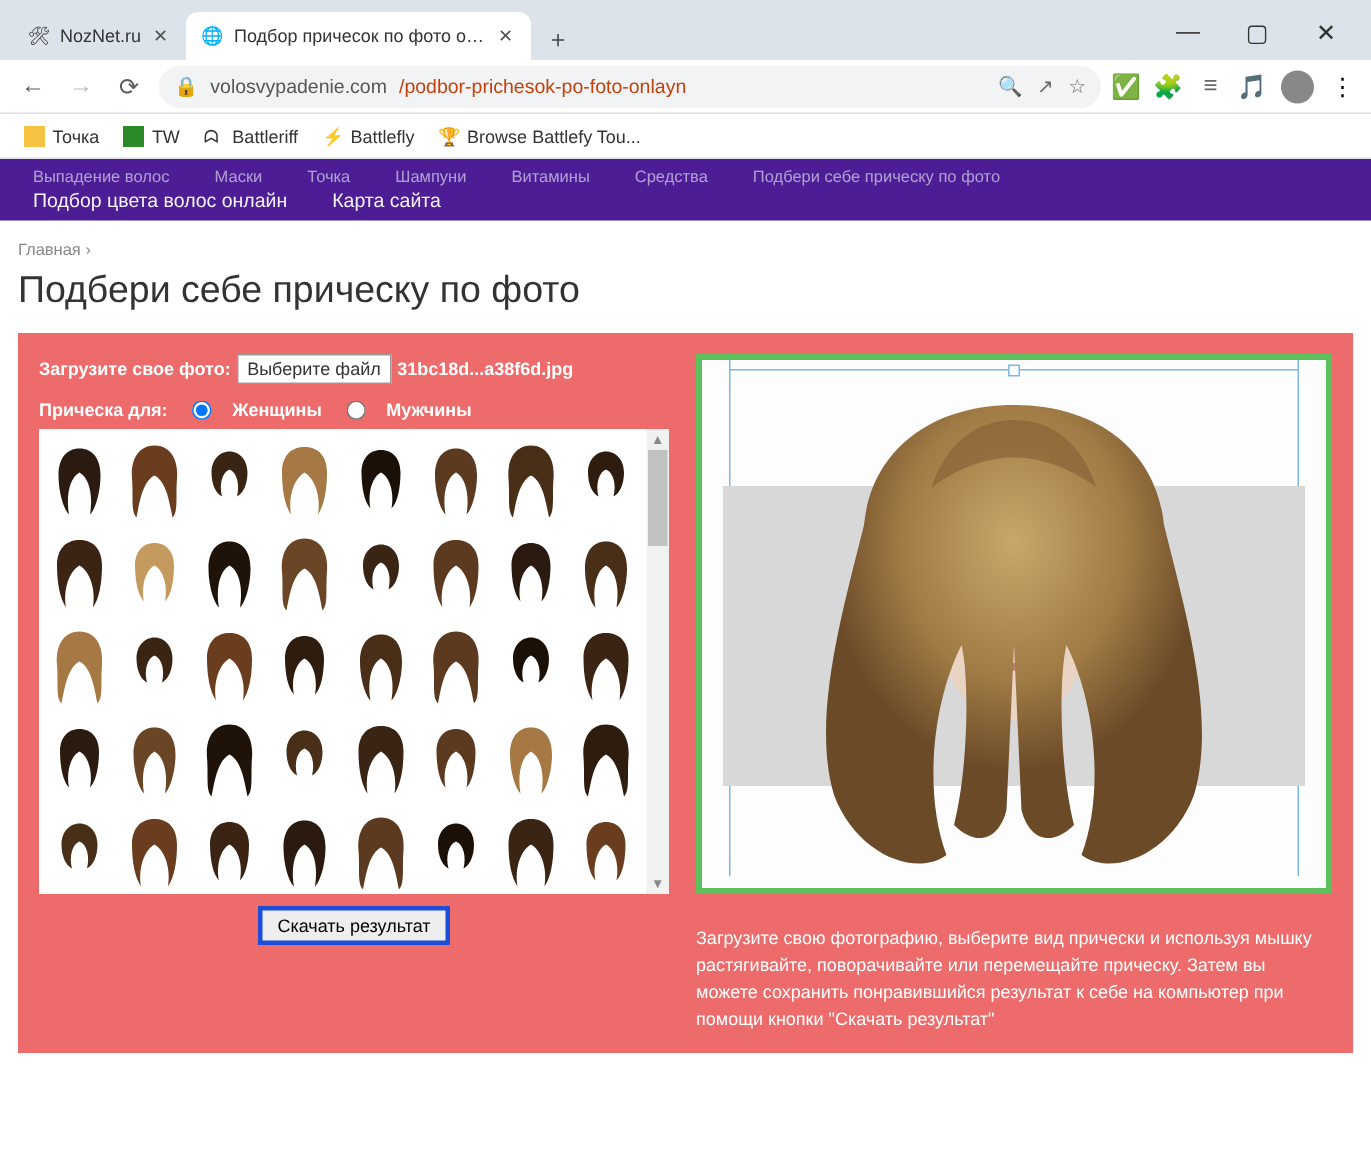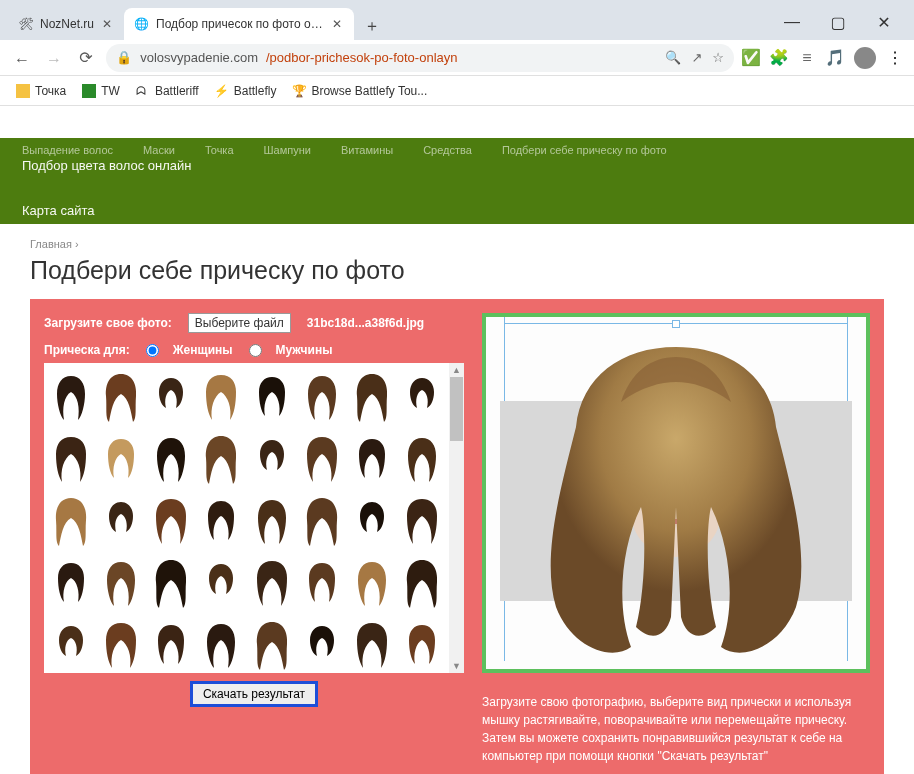--- a/index.html
+++ b/index.html
@@ -26,34 +26,34 @@
 .ext-icons { display: flex; gap: 10px; align-items: center; }
 .ext-icon { width: 18px; height: 18px; display: flex; align-items: center; justify-content: center; }
 .avatar { width: 22px; height: 22px; border-radius: 50%; background: #888; }
 
 
 .bookmarks { background: #fff; height: 30px; display: flex; align-items: center; padding: 0 10px; gap: 4px; border-bottom: 1px solid #e0e0e0; font-size: 12px; }
 .bm { display: flex; align-items: center; gap: 5px; padding: 3px 6px; cursor: pointer; color: #333; }
 .bm-icon { width: 14px; height: 14px; }
 
 
-.sitenav { background: #4d7c0f; color: #fff; padding: 6px 22px; font-size: 13px; margin-top: 32px; }
+.sitenav { background: #4c1d95; color: #fff; padding: 6px 22px; font-size: 13px; }
 .sitenav-row { display: flex; gap: 30px; }
 .sitenav-row span { opacity: 0.95; }
 
 
-.content { padding: 4px 30px 10px; }
+.content { padding: 4px 12px 10px; }
 .breadcrumb { font-size: 11px; color: #888; padding: 10px 0 6px; }
 .page-title { font-size: 25px; font-weight: 400; color: #333; margin-bottom: 14px; }
 
 .redbox { background: #ed6b6b; padding: 14px; display: flex; gap: 18px; }
 .leftcol { flex: 0 0 420px; }
 .rightcol { flex: 1; }
 
-.upload-row { color: #fff; font-size: 12px; font-weight: bold; display: flex; align-items: center; gap: 16px; margin-bottom: 10px; }
+.upload-row { color: #fff; font-size: 12px; font-weight: bold; display: flex; align-items: center; gap: 4px; margin-bottom: 10px; }
 .filebtn { background: #fff; color: #333; font-weight: normal; padding: 2px 6px; border: 1px solid #999; font-size: 12px; }
 
 .gender-row { color: #fff; font-size: 12px; font-weight: bold; margin-bottom: 6px; display: flex; align-items: center; gap: 12px; }
 .gender-row input { margin: 0 2px 0 4px; }
 
 .haircuts { background: #fff; height: 310px; position: relative; display: flex; }
 .haircuts-grid { flex: 1; display: grid; grid-template-columns: repeat(8, 1fr); grid-auto-rows: 62px; gap: 0; padding: 2px; overflow: hidden; }
 .hair { display: flex; align-items: center; justify-content: center; }
 .hair svg { width: 42px; height: 56px; }
 .scrollbar { width: 15px; background: #f1f1f1; position: relative; }
@@ -146,21 +146,21 @@
 <div class="sitenav">
   <div class="sitenav-row" style="font-size:11px;opacity:0.6;">
     <span>Выпадение волос</span>
     <span>Маски</span>
     <span>Точка</span>
     <span>Шампуни</span>
     <span>Витамины</span>
     <span>Средства</span>
     <span>Подбери себе прическу по фото</span>
   </div>
-  <div class="sitenav-row" style="margin-top:2px;flex-direction:column;">
+  <div class="sitenav-row" style="margin-top:2px;">
     <span>Подбор цвета волос онлайн</span>
     <span>Карта сайта</span>
   </div>
 </div>
 
 <div class="content">
   <div class="breadcrumb">Главная  ›</div>
   <h1 class="page-title">Подбери себе прическу по фото</h1>
 
   <div class="redbox">

